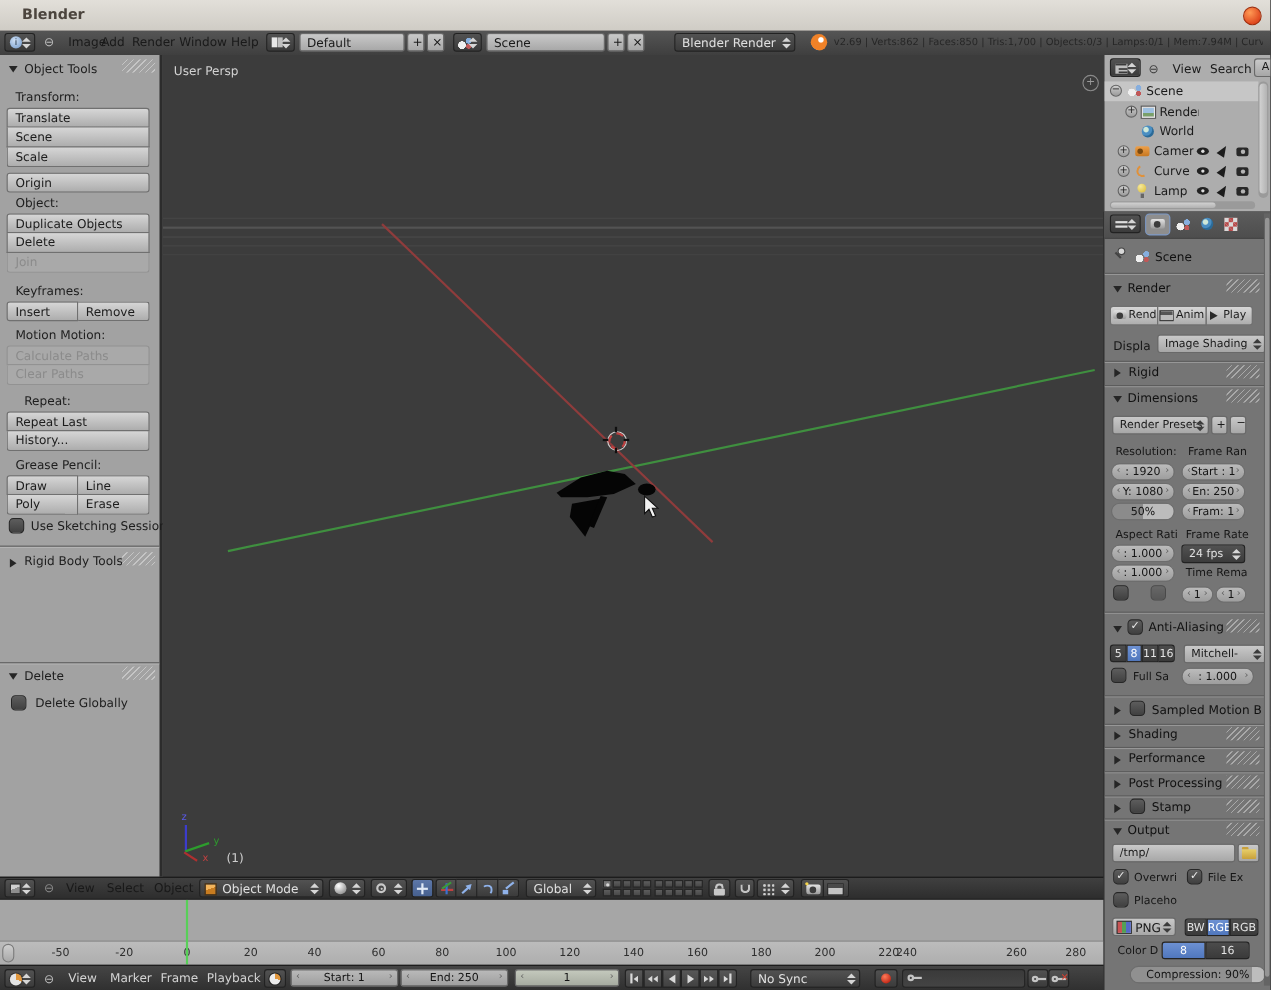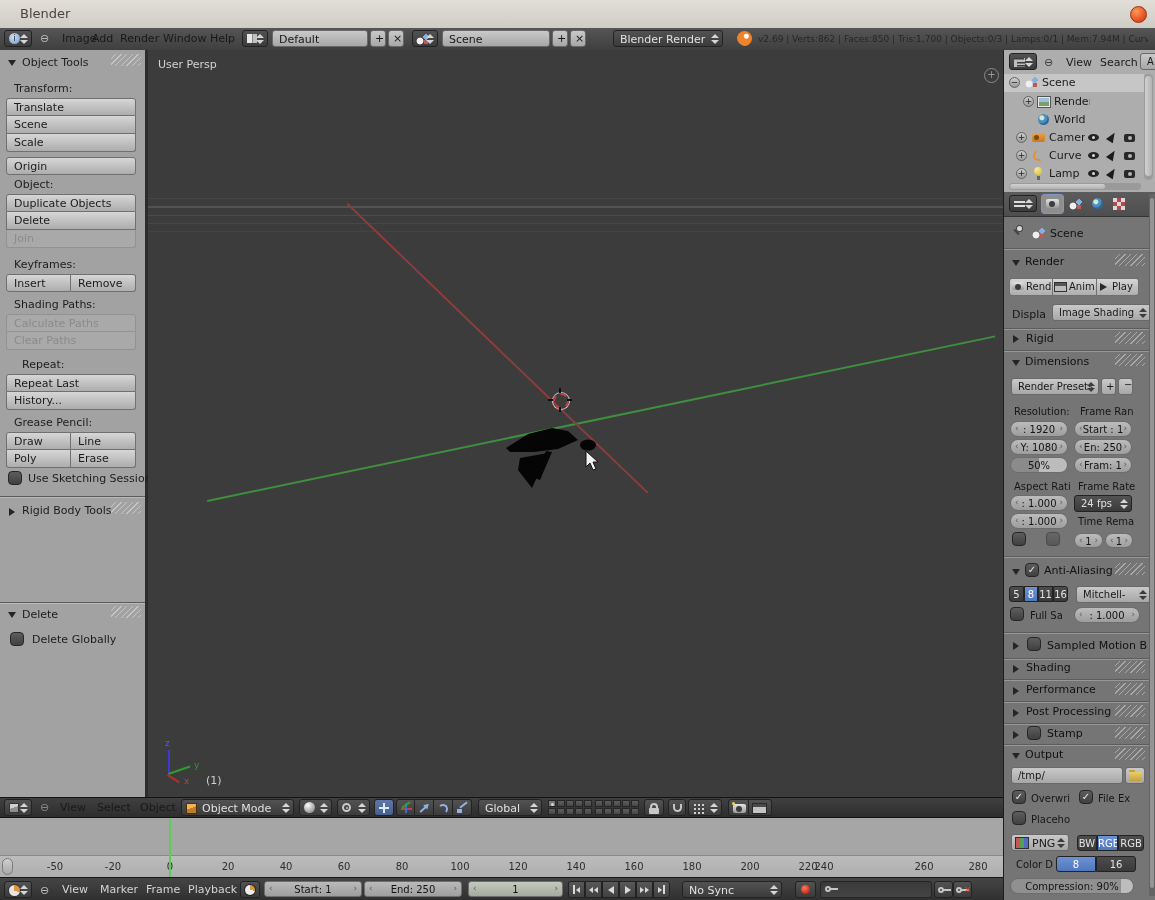--- a/index.html
+++ b/index.html
@@ -2,21 +2,21 @@
 <html><head>
 <meta charset="utf-8">
 <style>
   html,body{margin:0;padding:0}
   body{width:1155px;height:900px;position:relative;overflow:hidden;
        font-family:"DejaVu Sans",sans-serif;background:#3c3c3c;
        -webkit-font-smoothing:antialiased}
   .abs{position:absolute}
   
   #titlebar{left:0;top:0;width:1155px;height:28px;background:linear-gradient(#e2dfd9,#cfccc5);border-bottom:1px solid #8f8c86}
-  #titlebar .title{left:20px;top:6px;font-size:13px;font-weight:normal;color:#4c453e}
+  #titlebar .title{left:20px;top:6px;font-size:13px;font-weight:bold;color:#4c453e}
   .closebtn{width:15px;height:15px;border-radius:50%;background:radial-gradient(circle at 35% 30%,#ff9a55,#e04a20 70%);border:1px solid #a03010}
   #infobar{left:0;top:28px;width:1155px;height:22px;background:linear-gradient(#555,#3f3f3f);border-bottom:1px solid #181818}
   .darkmenu{font-size:11px;color:#191919;top:4px}
   .litemenu{font-size:11px;color:#d4d4d4;top:5px}
   
   .btn{position:absolute;height:18px;background:linear-gradient(#d6d6d6,#adadad);border:1px solid #707070;border-radius:3px;font-size:11px;color:#1c1c1c;padding:2px 0 0 7px;box-sizing:border-box;overflow:hidden;white-space:nowrap}
   .btn.dis{background:#a9a9a9;color:#8b8b8b;border-color:#929292}
   .btn.st{border-radius:3px 3px 0 0}.btn.sm{border-radius:0;border-top:none}.btn.sb{border-radius:0 0 3px 3px;border-top:none}
   .lbl{position:absolute;font-size:11px;color:#1d1d1d;white-space:nowrap}
   .chk{position:absolute;width:14px;height:14px;border-radius:4px;background:linear-gradient(#5d5d5d,#404040);border:1px solid #262626;box-sizing:border-box;color:#ececec;font-size:10px;line-height:11px;text-align:center}
@@ -180,21 +180,21 @@
 
   <span class="lbl" style="left:14px;top:128px">Object:</span>
   <div class="btn st" style="left:6px;top:144px;width:130px">Duplicate Objects</div>
   <div class="btn sm" style="left:6px;top:162px;width:130px">Delete</div>
   <div class="btn sb dis" style="left:6px;top:180px;width:130px">Join</div>
 
   <span class="lbl" style="left:14px;top:208px">Keyframes:</span>
   <div class="btn" style="left:6px;top:224px;width:65px;border-radius:3px 0 0 3px">Insert</div>
   <div class="btn" style="left:71px;top:224px;width:65px;border-radius:0 3px 3px 0;border-left:none">Remove</div>
 
-  <span class="lbl" style="left:14px;top:248px">Shading Paths:</span>
+  <span class="lbl" style="left:14px;top:248px">Motion Motion:</span>
   <div class="btn st dis" style="left:6px;top:264px;width:130px">Calculate Paths</div>
   <div class="btn sb dis" style="left:6px;top:282px;width:130px">Clear Paths</div>
 
   <span class="lbl" style="left:22px;top:308px">Repeat:</span>
   <div class="btn st" style="left:6px;top:324px;width:130px">Repeat Last</div>
   <div class="btn sb" style="left:6px;top:342px;width:130px">History...</div>
 
   <span class="lbl" style="left:14px;top:366px">Grease Pencil:</span>
   <div class="btn" style="left:6px;top:382px;width:65px;border-radius:3px 0 0 0">Draw</div>
   <div class="btn" style="left:71px;top:382px;width:65px;border-radius:0 3px 0 0;border-left:none">Line</div>
@@ -487,21 +487,21 @@
         <i class="u"></i>
         <i class="d"></i>
       </span>
   </div>
   <div class="seg" style="left:73px;top:643px;width:20px;border-radius:3px 0 0 3px">BW</div>
   <div class="seg sel" style="left:93px;top:643px;width:21px">RGB</div>
   <div class="seg" style="left:114px;top:643px;width:26px;border-radius:0 3px 3px 0">RGB</div>
   <span class="plabel" style="left:12px;top:667px">Color D</span>
   <div class="seg sel" style="left:52px;top:664px;width:40px;border-radius:3px 0 0 3px">8</div>
   <div class="seg" style="left:92px;top:664px;width:40px;border-radius:0 3px 3px 0">16</div>
-  <div class="sld" style="left:6px;top:686px;width:124px;background:linear-gradient(to right,#909090 0 90%,#bdbdbd 90%)">Compression: 90%</div>
+  <div class="sld" style="left:23px;top:686px;width:124px;background:linear-gradient(to right,#909090 0 90%,#bdbdbd 90%)">Compression: 90%</div>
 
   <div class="abs" style="left:145px;top:2px;width:6px;height:702px;background:#646464">
     <div class="abs" style="left:1px;top:4px;width:4px;height:690px;background:#959595;border-radius:2px"></div>
   </div>
 </div>
 
 <div class="abs" id="hdr3d">
   <div class="edbtn" style="left:4px;top:1px;width:28px">
     <span class="cube" style="left:4px;top:3px;width:10px;height:10px;background:linear-gradient(160deg,#d0d0d0 0 45%,#8e8e8e 45%);border-color:#333"></span>
     <span class="dda">

